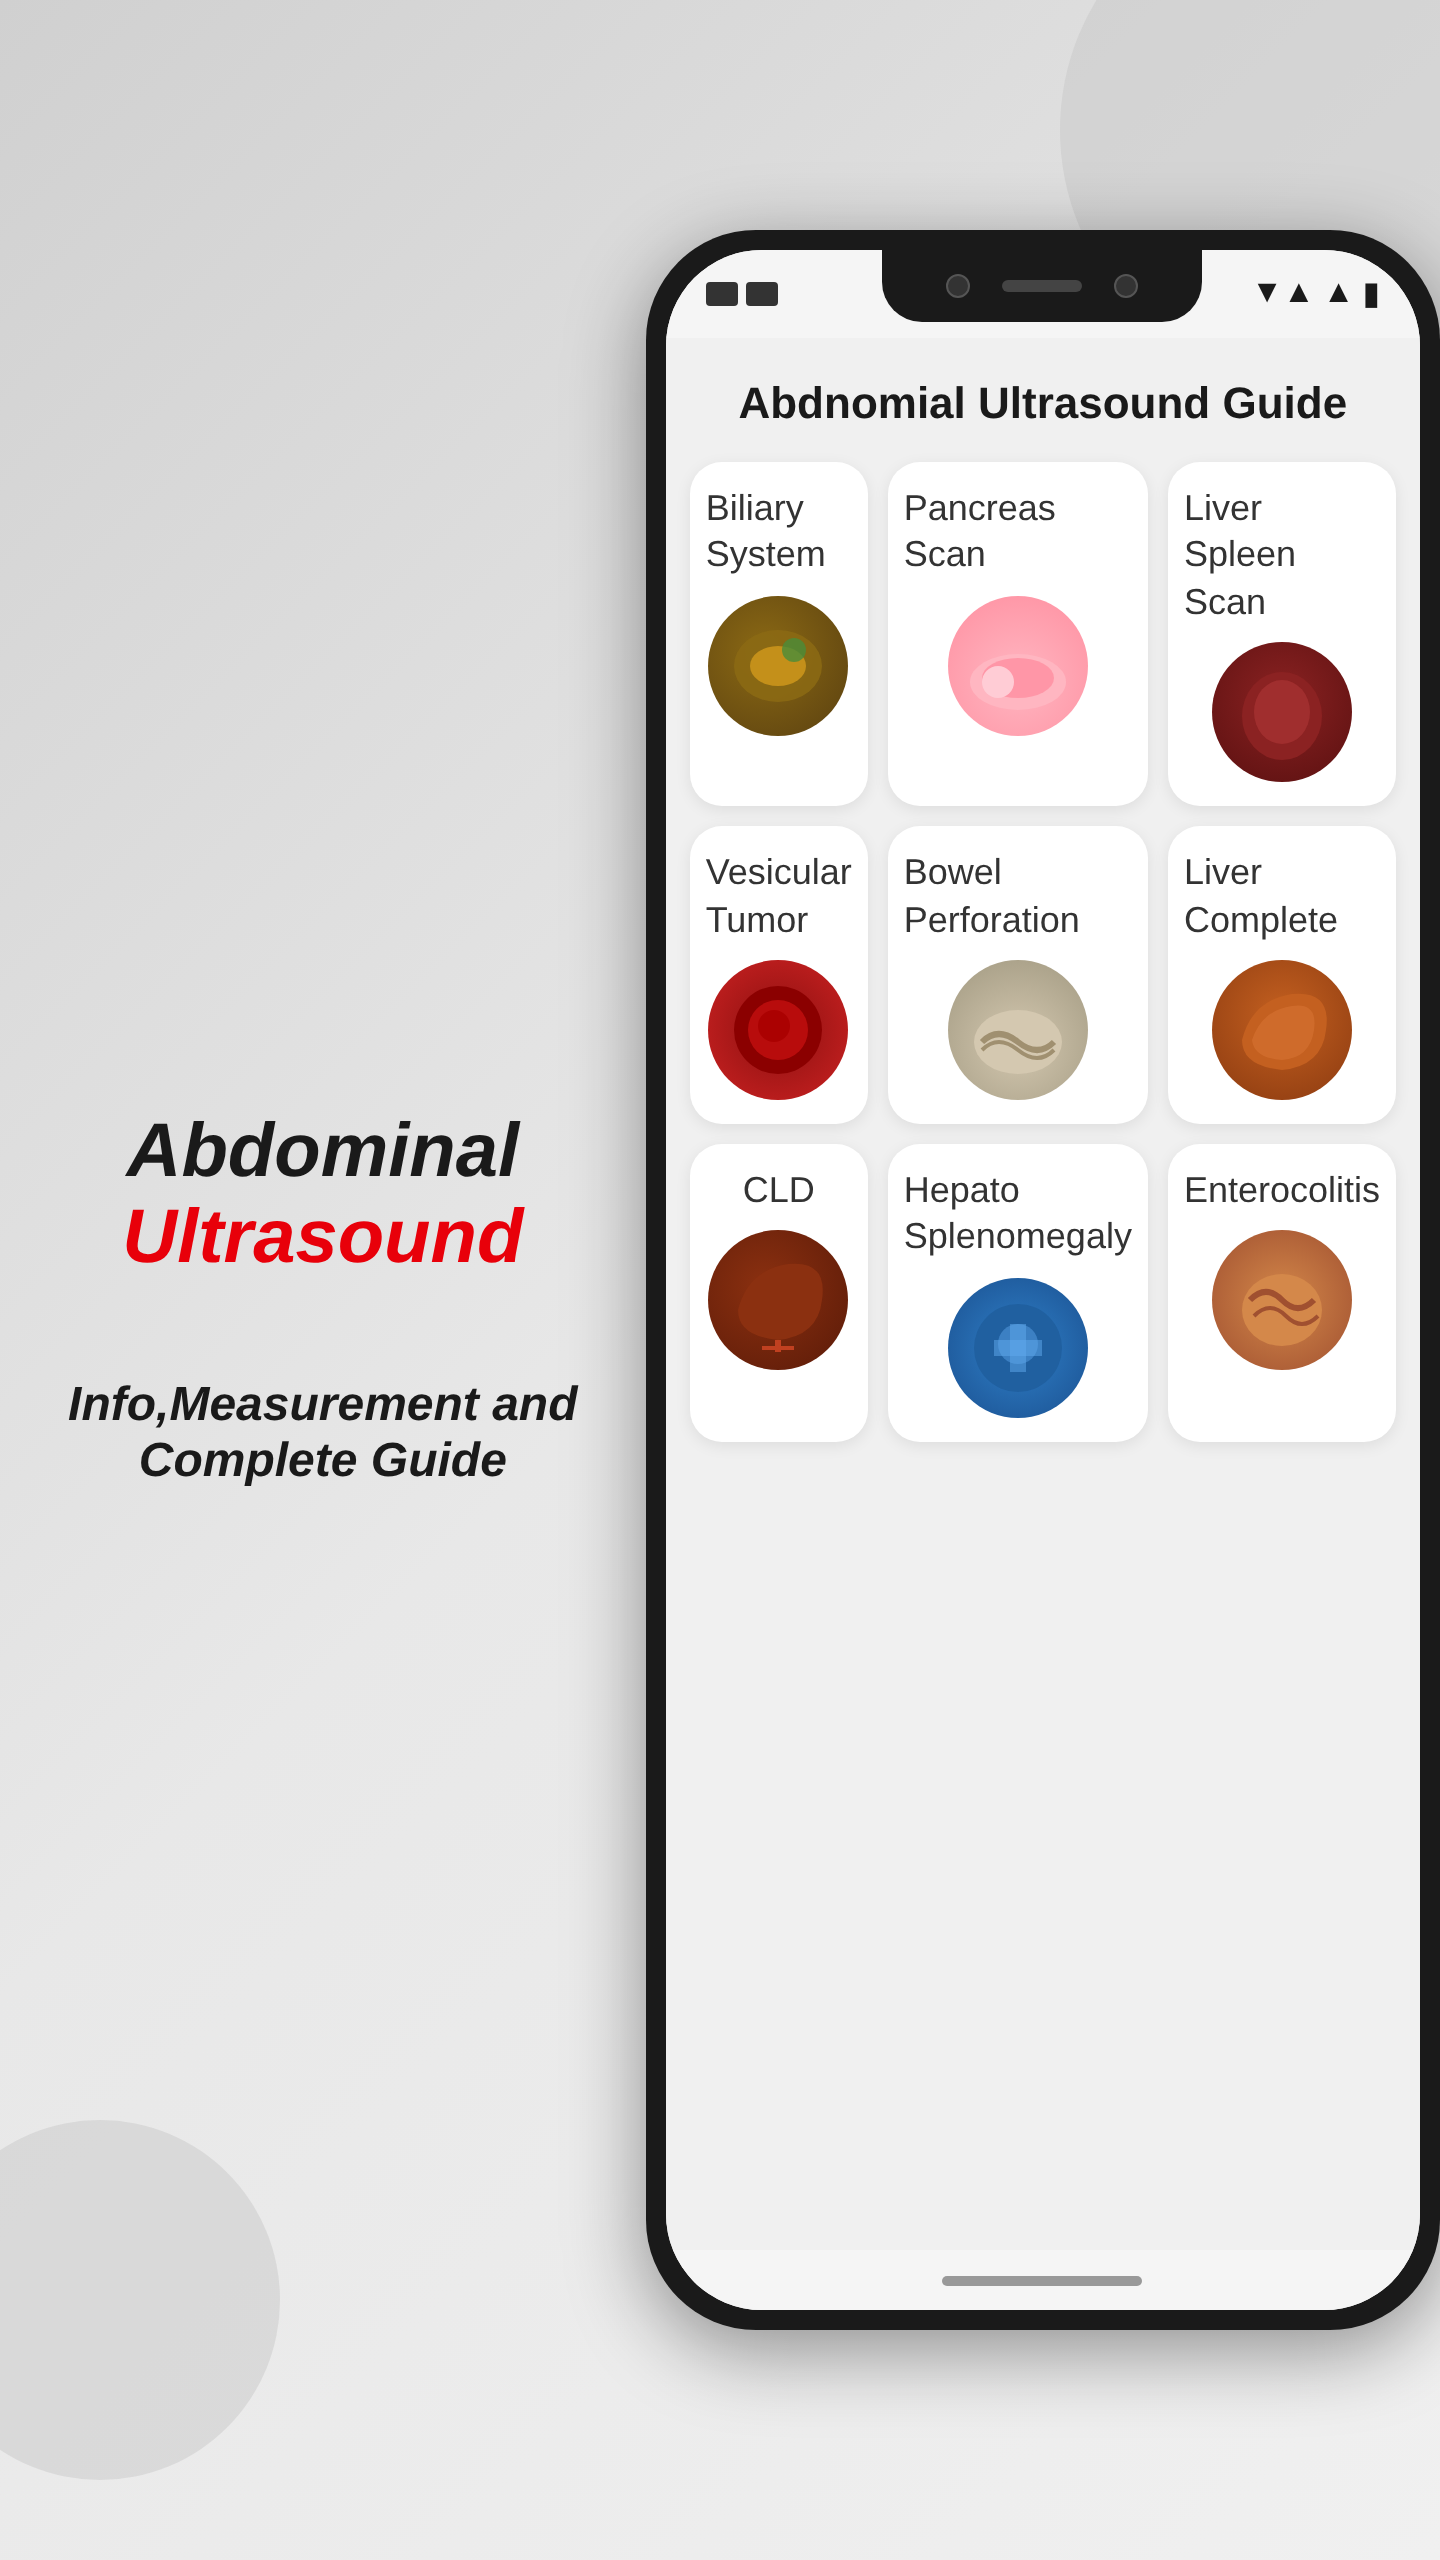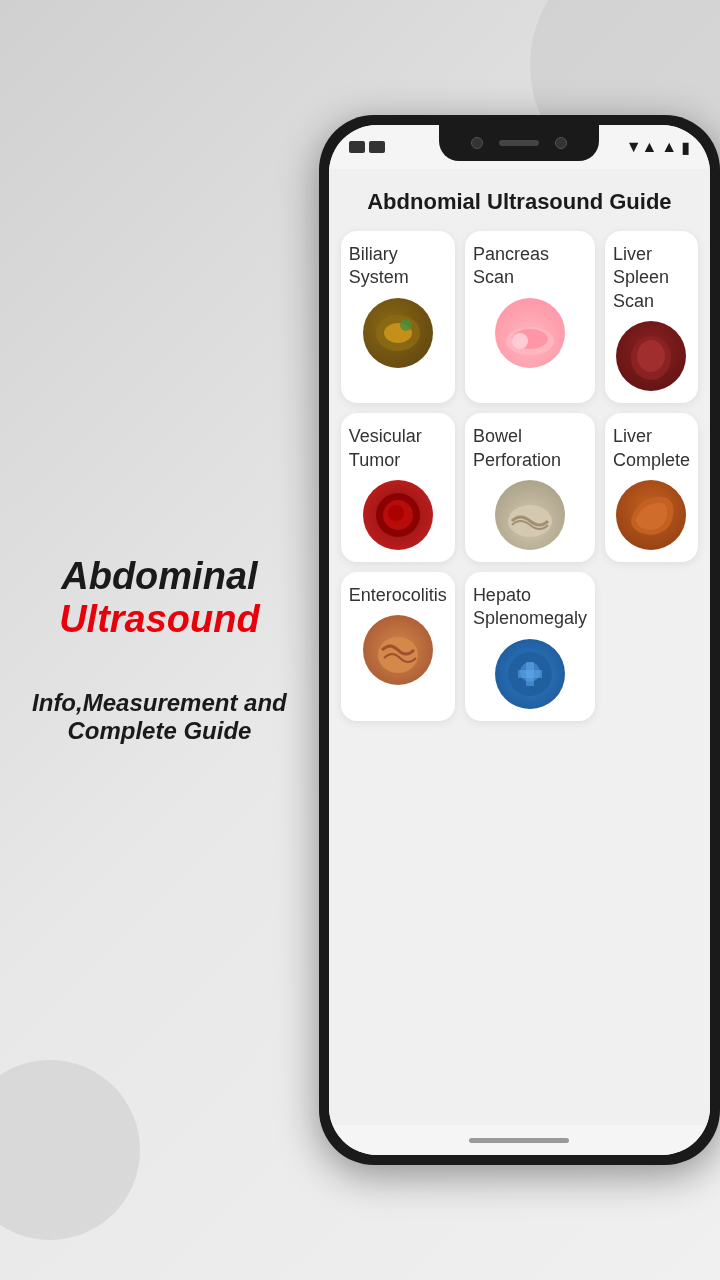--- a/index.html
+++ b/index.html
@@ -386,37 +386,47 @@
             <div class="card">
               <div class="card-label">Liver Complete</div>
               <div class="card-image organ-liver-cirrhosis">
                 <svg width="60" height="60" viewBox="0 0 60 60">
                   <path d="M10 35 Q15 15 35 12 Q55 10 52 30 Q50 48 30 50 Q10 48 10 35Z" fill="#c46020"></path>
                   <path d="M15 35 Q20 20 35 18 Q48 16 46 30 Q44 44 30 45 Q16 44 15 35Z" fill="#d47030" opacity="0.7"></path>
                 </svg>
               </div>
             </div>
             <div class="card">
-              <div class="card-label">Enterocolitis</div>
-              <div class="card-image organ-entero">
-                <svg width="60" height="60" viewBox="0 0 60 60">
-                  <ellipse cx="30" cy="35" rx="20" ry="18" fill="#d4884a"></ellipse>
-                  <path d="M14 30 Q22 22 30 30 Q38 38 46 30" stroke="#a05030" fill="none" stroke-width="3"></path>
-                  <path d="M16 38 Q24 30 32 38 Q40 46 48 38" stroke="#a05030" fill="none" stroke-width="2"></path>
+              <div class="card-label">CLD</div>
+              <div class="card-image organ-cld">
+                <svg width="60" height="60" viewBox="0 0 60 60">
+                  <path d="M10 35 Q15 15 35 12 Q55 10 52 30 Q50 48 30 50 Q10 48 10 35Z" fill="#8B3010"></path>
+                  <line x1="30" y1="50" x2="30" y2="56" stroke="#c04020" stroke-width="3"></line>
+                  <line x1="22" y1="54" x2="38" y2="54" stroke="#c04020" stroke-width="2"></line>
                 </svg>
               </div>
             </div>
             <div class="card">
               <div class="card-label">Hepato Splenomegaly</div>
               <div class="card-image organ-hepato">
                 <svg width="60" height="60" viewBox="0 0 60 60">
                   <circle cx="30" cy="30" r="22" fill="#2060a0"></circle>
                   <circle cx="30" cy="28" r="10" fill="#4488cc" opacity="0.8"></circle>
                   <rect x="26" y="18" width="8" height="24" fill="#60aaee" opacity="0.5"></rect>
                   <rect x="18" y="26" width="24" height="8" fill="#60aaee" opacity="0.5"></rect>
+                </svg>
+              </div>
+            </div>
+            <div class="card">
+              <div class="card-label">Enterocolitis</div>
+              <div class="card-image organ-entero">
+                <svg width="60" height="60" viewBox="0 0 60 60">
+                  <ellipse cx="30" cy="35" rx="20" ry="18" fill="#d4884a"></ellipse>
+                  <path d="M14 30 Q22 22 30 30 Q38 38 46 30" stroke="#a05030" fill="none" stroke-width="3"></path>
+                  <path d="M16 38 Q24 30 32 38 Q40 46 48 38" stroke="#a05030" fill="none" stroke-width="2"></path>
                 </svg>
               </div>
             </div>
           </div>
       </div>
 
       <div class="bottom-bar">
         <div class="home-indicator"></div>
       </div>
     </div>

